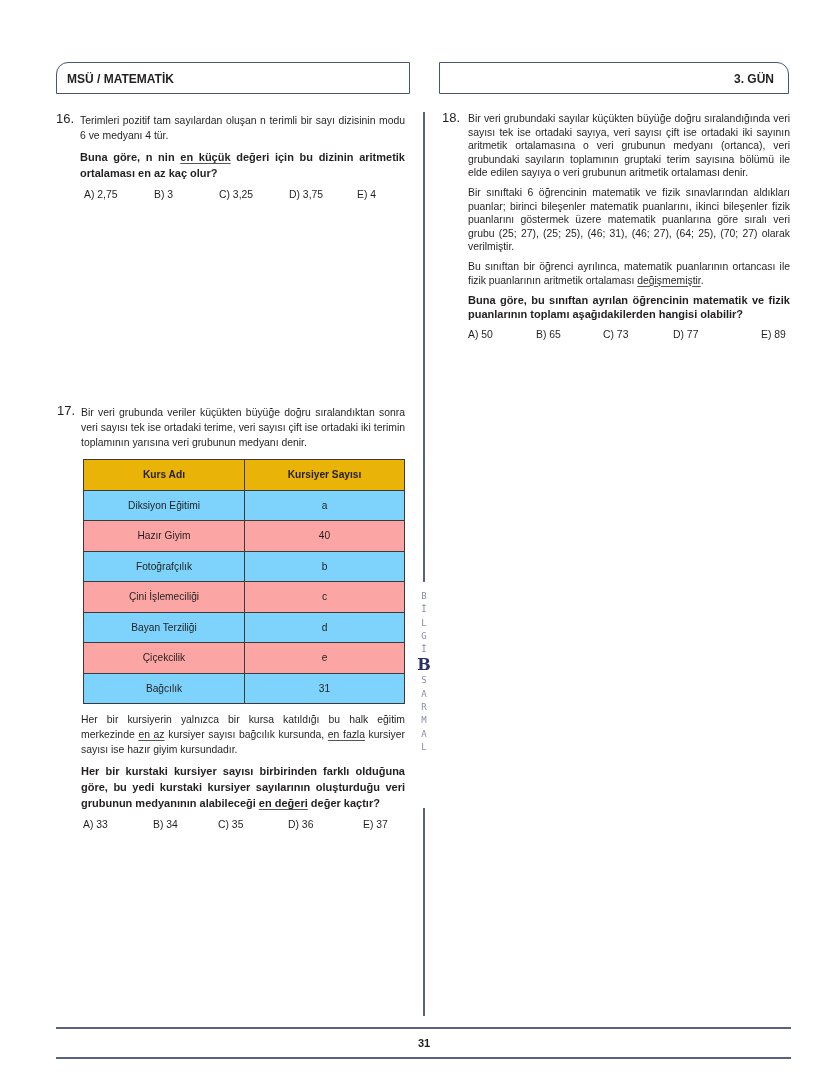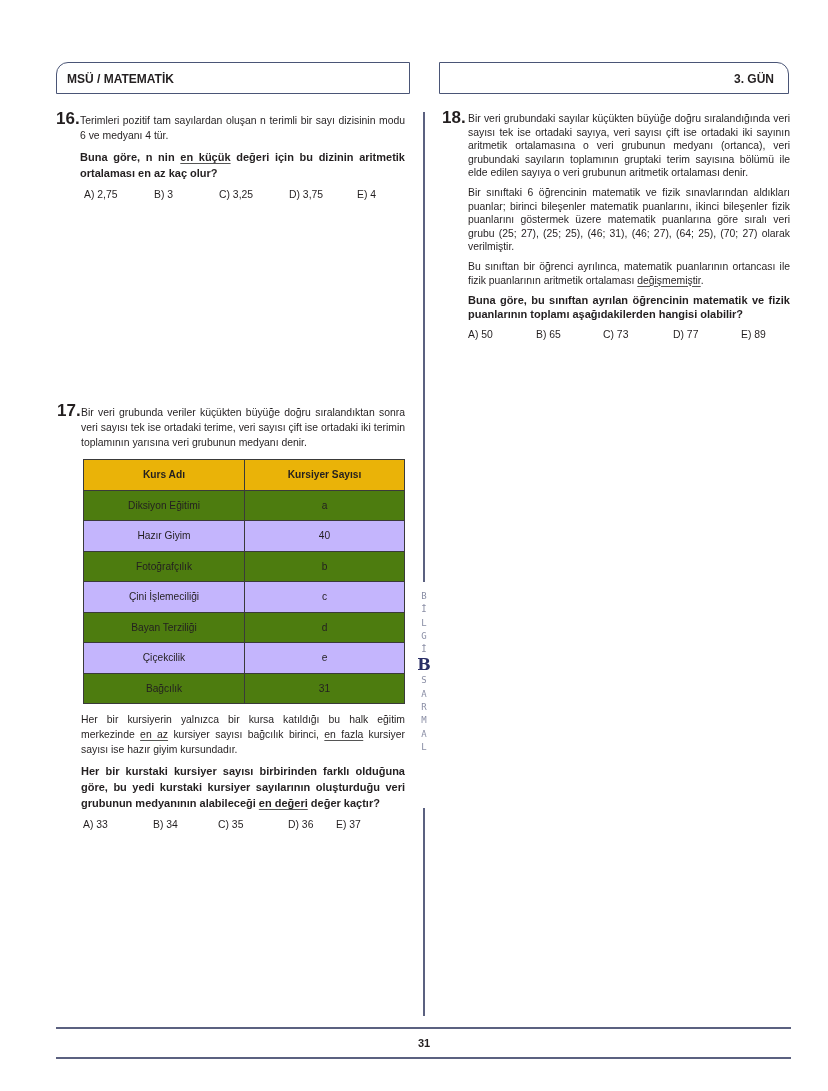--- a/index.html
+++ b/index.html
@@ -6,32 +6,32 @@
   body { width: 828px; height: 1091px; position: relative; overflow: hidden;
          font-family: "Liberation Sans", sans-serif; color: #231f20; }
   .hdr { position: absolute; top: 62px; height: 32px; border: 1.5px solid #4a5576;
          box-sizing: border-box; font-weight: bold; font-size: 12px; }
   .hdr-left { left: 56px; width: 354px; border-radius: 12px 0 0 0; padding: 9px 0 0 10px; }
   .hdr-right { left: 439px; width: 350px; border-radius: 0 12px 0 0; text-align: right; padding: 9px 14px 0 0; }
 
   .col-div { position: absolute; left: 423px; width: 1.5px; background: #5b6180; }
 
   .q { position: absolute; font-size: 10.4px; line-height: 15px; text-align: justify; }
-  .q .num { position: absolute; left: -24px; top: -2px; font-weight: bold; font-size: 17px; }
+  .q .num { position: absolute; left: -24px; top: -2px; font-weight: normal; font-size: 13px; }
   .q p { margin: 0 0 6px 0; }
   .q p.bold { font-weight: bold; font-size: 11px; line-height: 16px; }
   .u { text-decoration: underline; text-decoration-color: #555; text-underline-offset: 2px; }
   .opts { display: flex; font-size: 10.4px; margin-top: 2px; }
   .opts span { display: inline-block; }
 
   table.kurs { border-collapse: collapse; width: 322px; margin: 8px 0 8px 2px; font-size: 10.2px; }
   table.kurs td, table.kurs th { border: 1.3px solid #3a3a3a; height: 29.5px; text-align: center; padding: 0; }
   table.kurs th { background: #eab308; font-weight: bold; }
-  table.kurs tr.odd td { background: #4d7c0f; }
-  table.kurs tr.even td { background: #c4b5fd; }
+  table.kurs tr.odd td { background: #7dd3fc; }
+  table.kurs tr.even td { background: #fca5a5; }
 
   .logo { position: absolute; left: 414px; top: 590px; width: 20px; text-align: center;
           font-family: "DejaVu Sans Mono", monospace; font-size: 9px; color: #8a8ea5; line-height: 13.3px; }
   .logo .mark { font-family: "DejaVu Serif", serif; font-size: 16px; color: #2a2f66; font-weight: bold; line-height: 18px; }
 
   .foot-line { position: absolute; left: 56px; width: 735px; height: 1.5px; background: #5b6180; }
   .page-num { position: absolute; top: 1037px; left: 0; width: 848px; text-align: center; font-weight: bold; font-size: 11px; }
 </style>
 </head>
 <body>
@@ -91,42 +91,42 @@
     <tr class="even">
       <td>Çiçekcilik</td>
       <td>e</td>
     </tr>
     <tr class="odd">
       <td>Bağcılık</td>
       <td>31</td>
     </tr>
   </tbody>
     </table>
-  <p><span>Her bir kursiyerin yalnızca bir kursa katıldığı bu halk eğitim merkezinde </span><span class="u">en az</span><span> kursiyer sayısı bağcılık birinci, </span><span class="u">en fazla</span><span> kursiyer sayısı ise hazır giyim kursundadır.</span></p>
+  <p><span>Her bir kursiyerin yalnızca bir kursa katıldığı bu halk eğitim merkezinde </span><span class="u">en az</span><span> kursiyer sayısı bağcılık kursunda, </span><span class="u">en fazla</span><span> kursiyer sayısı ise hazır giyim kursundadır.</span></p>
   <p class="bold"><span>Her bir kurstaki kursiyer sayısı birbirinden farklı olduğuna göre, bu yedi kurstaki kursiyer sayılarının oluşturduğu veri grubunun medyanının alabileceği </span><span class="u">en değeri</span><span> değer kaçtır?</span></p>
   <div class="opts">
     <span style="width:70px;padding-left:2px;">A) 33</span>
     <span style="width:65px;">B) 34</span>
     <span style="width:70px;">C) 35</span>
-    <span style="width:48px;">D) 36</span>
+    <span style="width:75px;">D) 36</span>
     <span>E) 37</span>
   </div>
 </div>
 
 <div class="q" style="left:468px; top:112px; width:322px;">
   <span class="num" style="left:-26px;">18.</span>
   <p style="line-height:13.6px;">Bir veri grubundaki sayılar küçükten büyüğe doğru sıralandığında veri sayısı tek ise ortadaki sayıya, veri sayısı çift ise ortadaki iki sayının aritmetik ortalamasına o veri grubunun medyanı (ortanca), veri grubundaki sayıların toplamının gruptaki terim sayısına bölümü ile elde edilen sayıya o veri grubunun aritmetik ortalaması denir.</p>
   <p style="line-height:13.6px;">Bir sınıftaki 6 öğrencinin matematik ve fizik sınavlarından aldıkları puanlar; birinci bileşenler matematik puanlarını, ikinci bileşenler fizik puanlarını göstermek üzere matematik puanlarına göre sıralı veri grubu (25; 27), (25; 25), (46; 31), (46; 27), (64; 25), (70; 27) olarak verilmiştir.</p>
   <p style="line-height:13.6px;"><span>Bu sınıftan bir öğrenci ayrılınca, matematik puanlarının ortancası ile fizik puanlarının aritmetik ortalaması </span><span class="u">değişmemiştir</span><span>.</span></p>
   <p class="bold" style="line-height:14px;">Buna göre, bu sınıftan ayrılan öğrencinin matematik ve fizik puanlarının toplamı aşağıdakilerden hangisi olabilir?</p>
   <div class="opts">
     <span style="width:68px;">A) 50</span>
     <span style="width:67px;">B) 65</span>
     <span style="width:70px;">C) 73</span>
-    <span style="width:68px;">D) 77</span>
+    <span style="width:88px;">D) 77</span>
     <span>E) 89</span>
   </div>
 </div>
 
 <div class="logo">
   <div>B</div>
   <div>İ</div>
   <div>L</div>
   <div>G</div>
   <div>İ</div>

